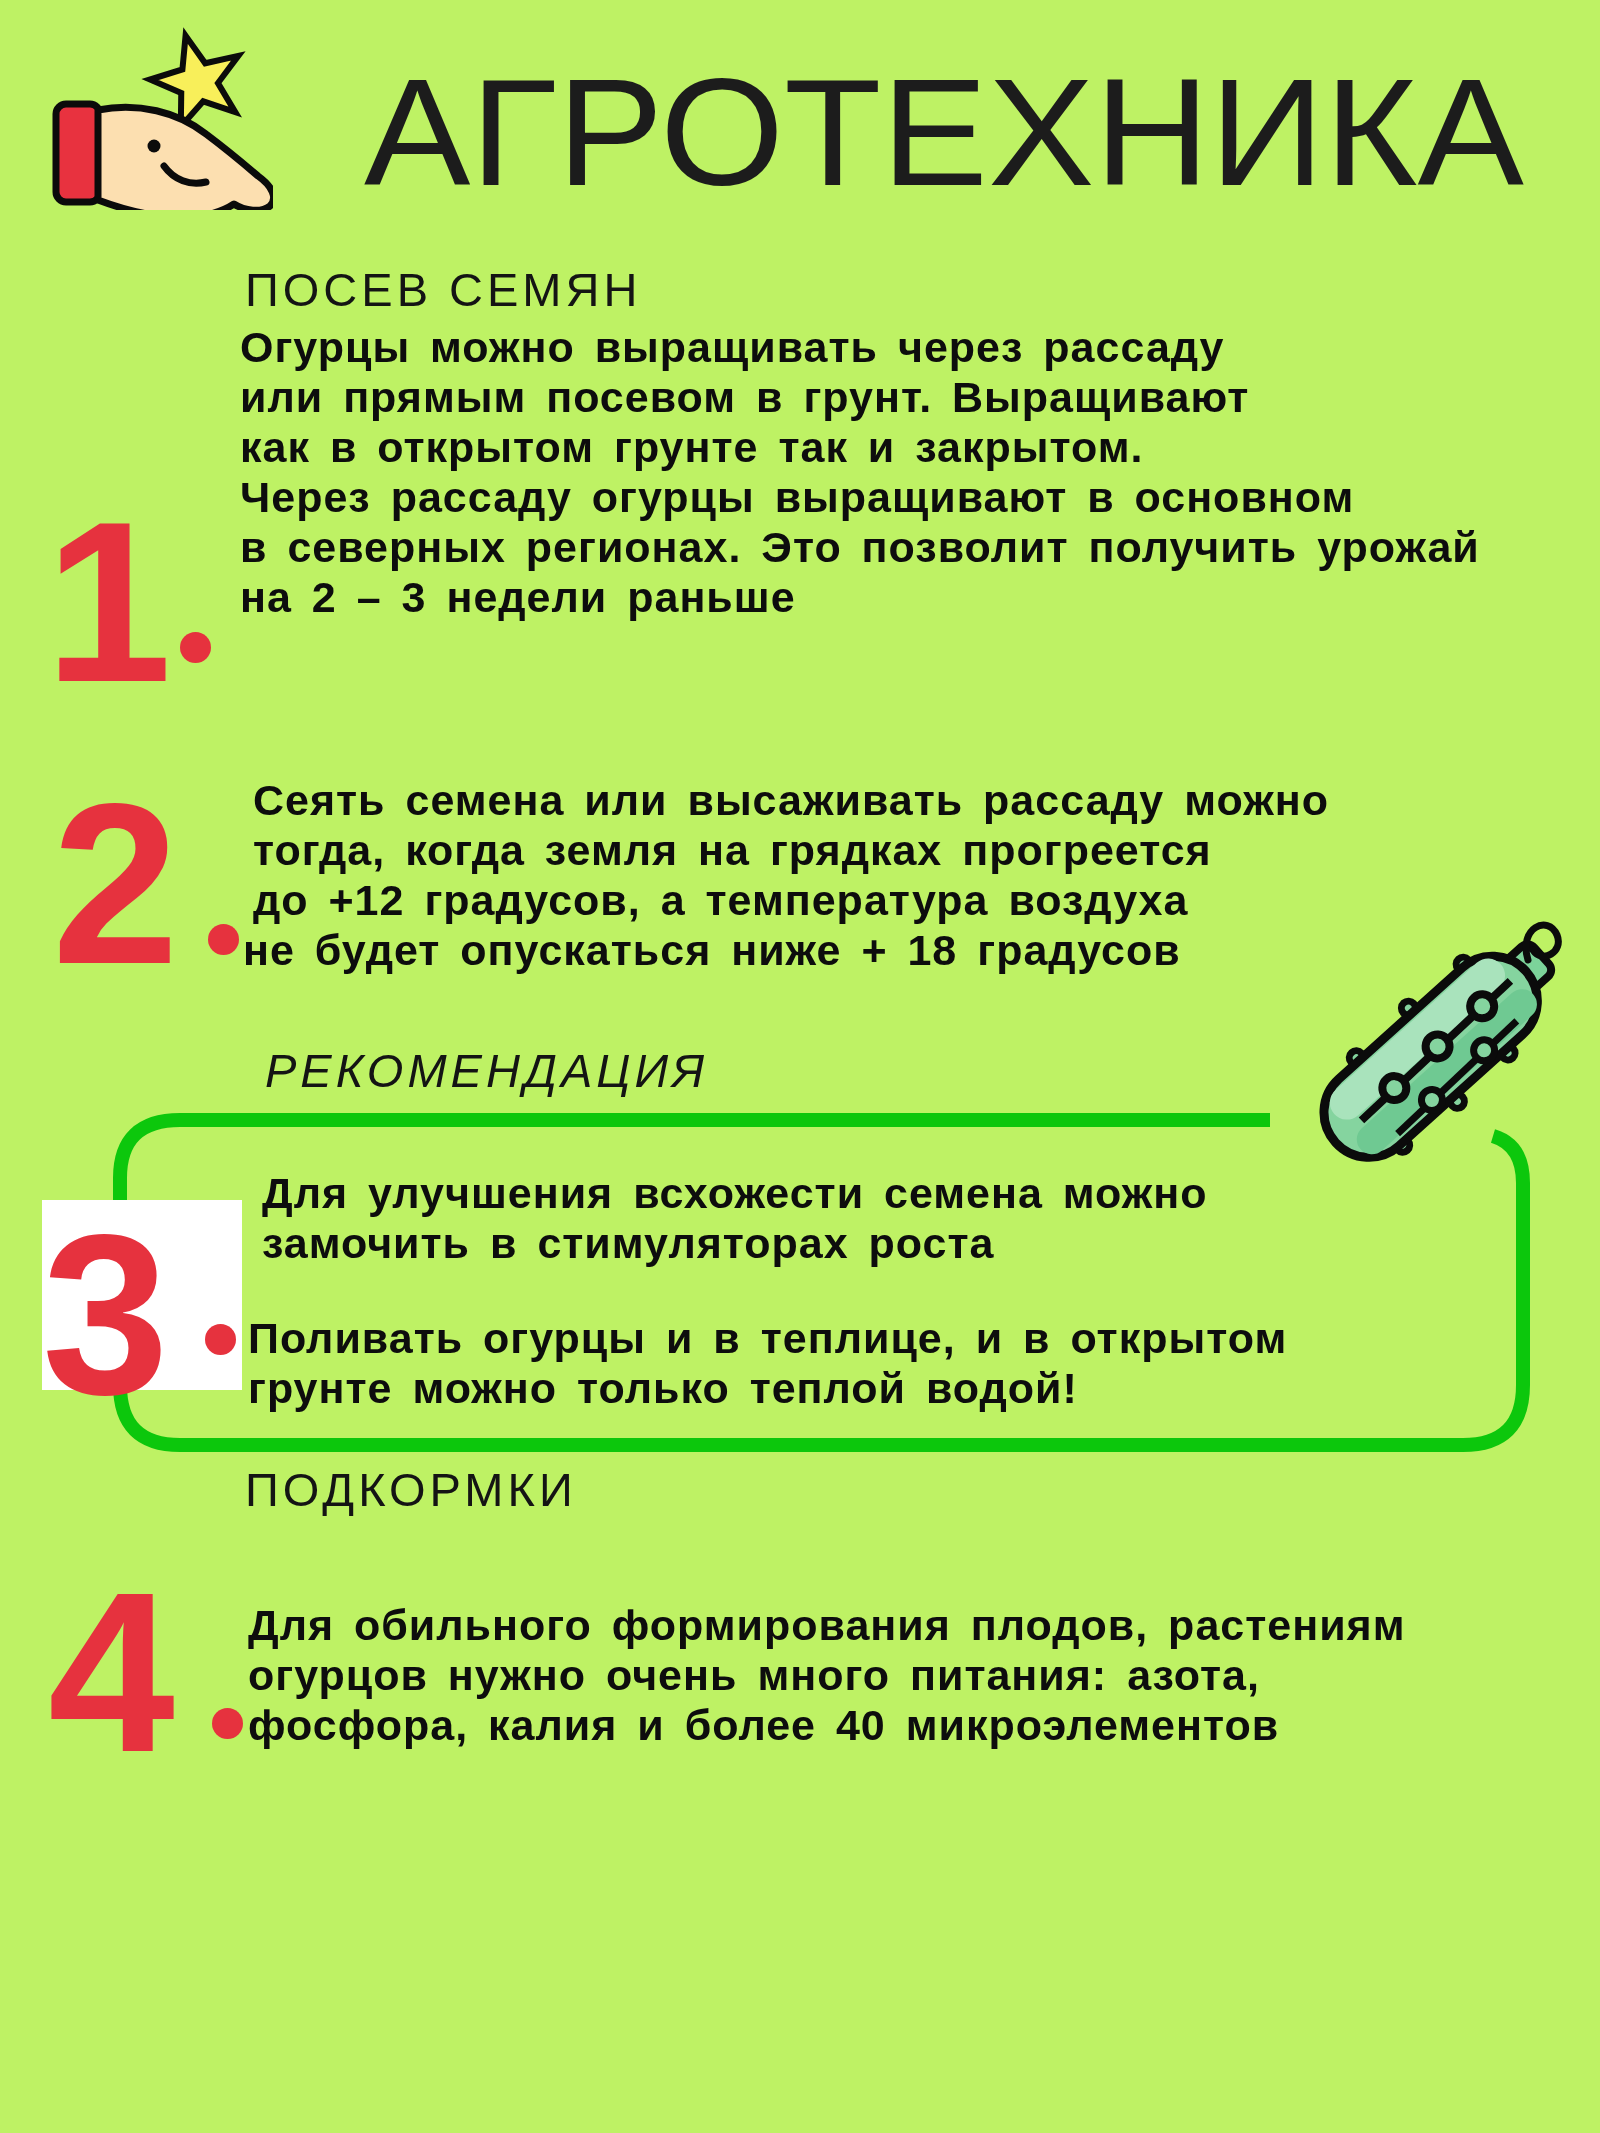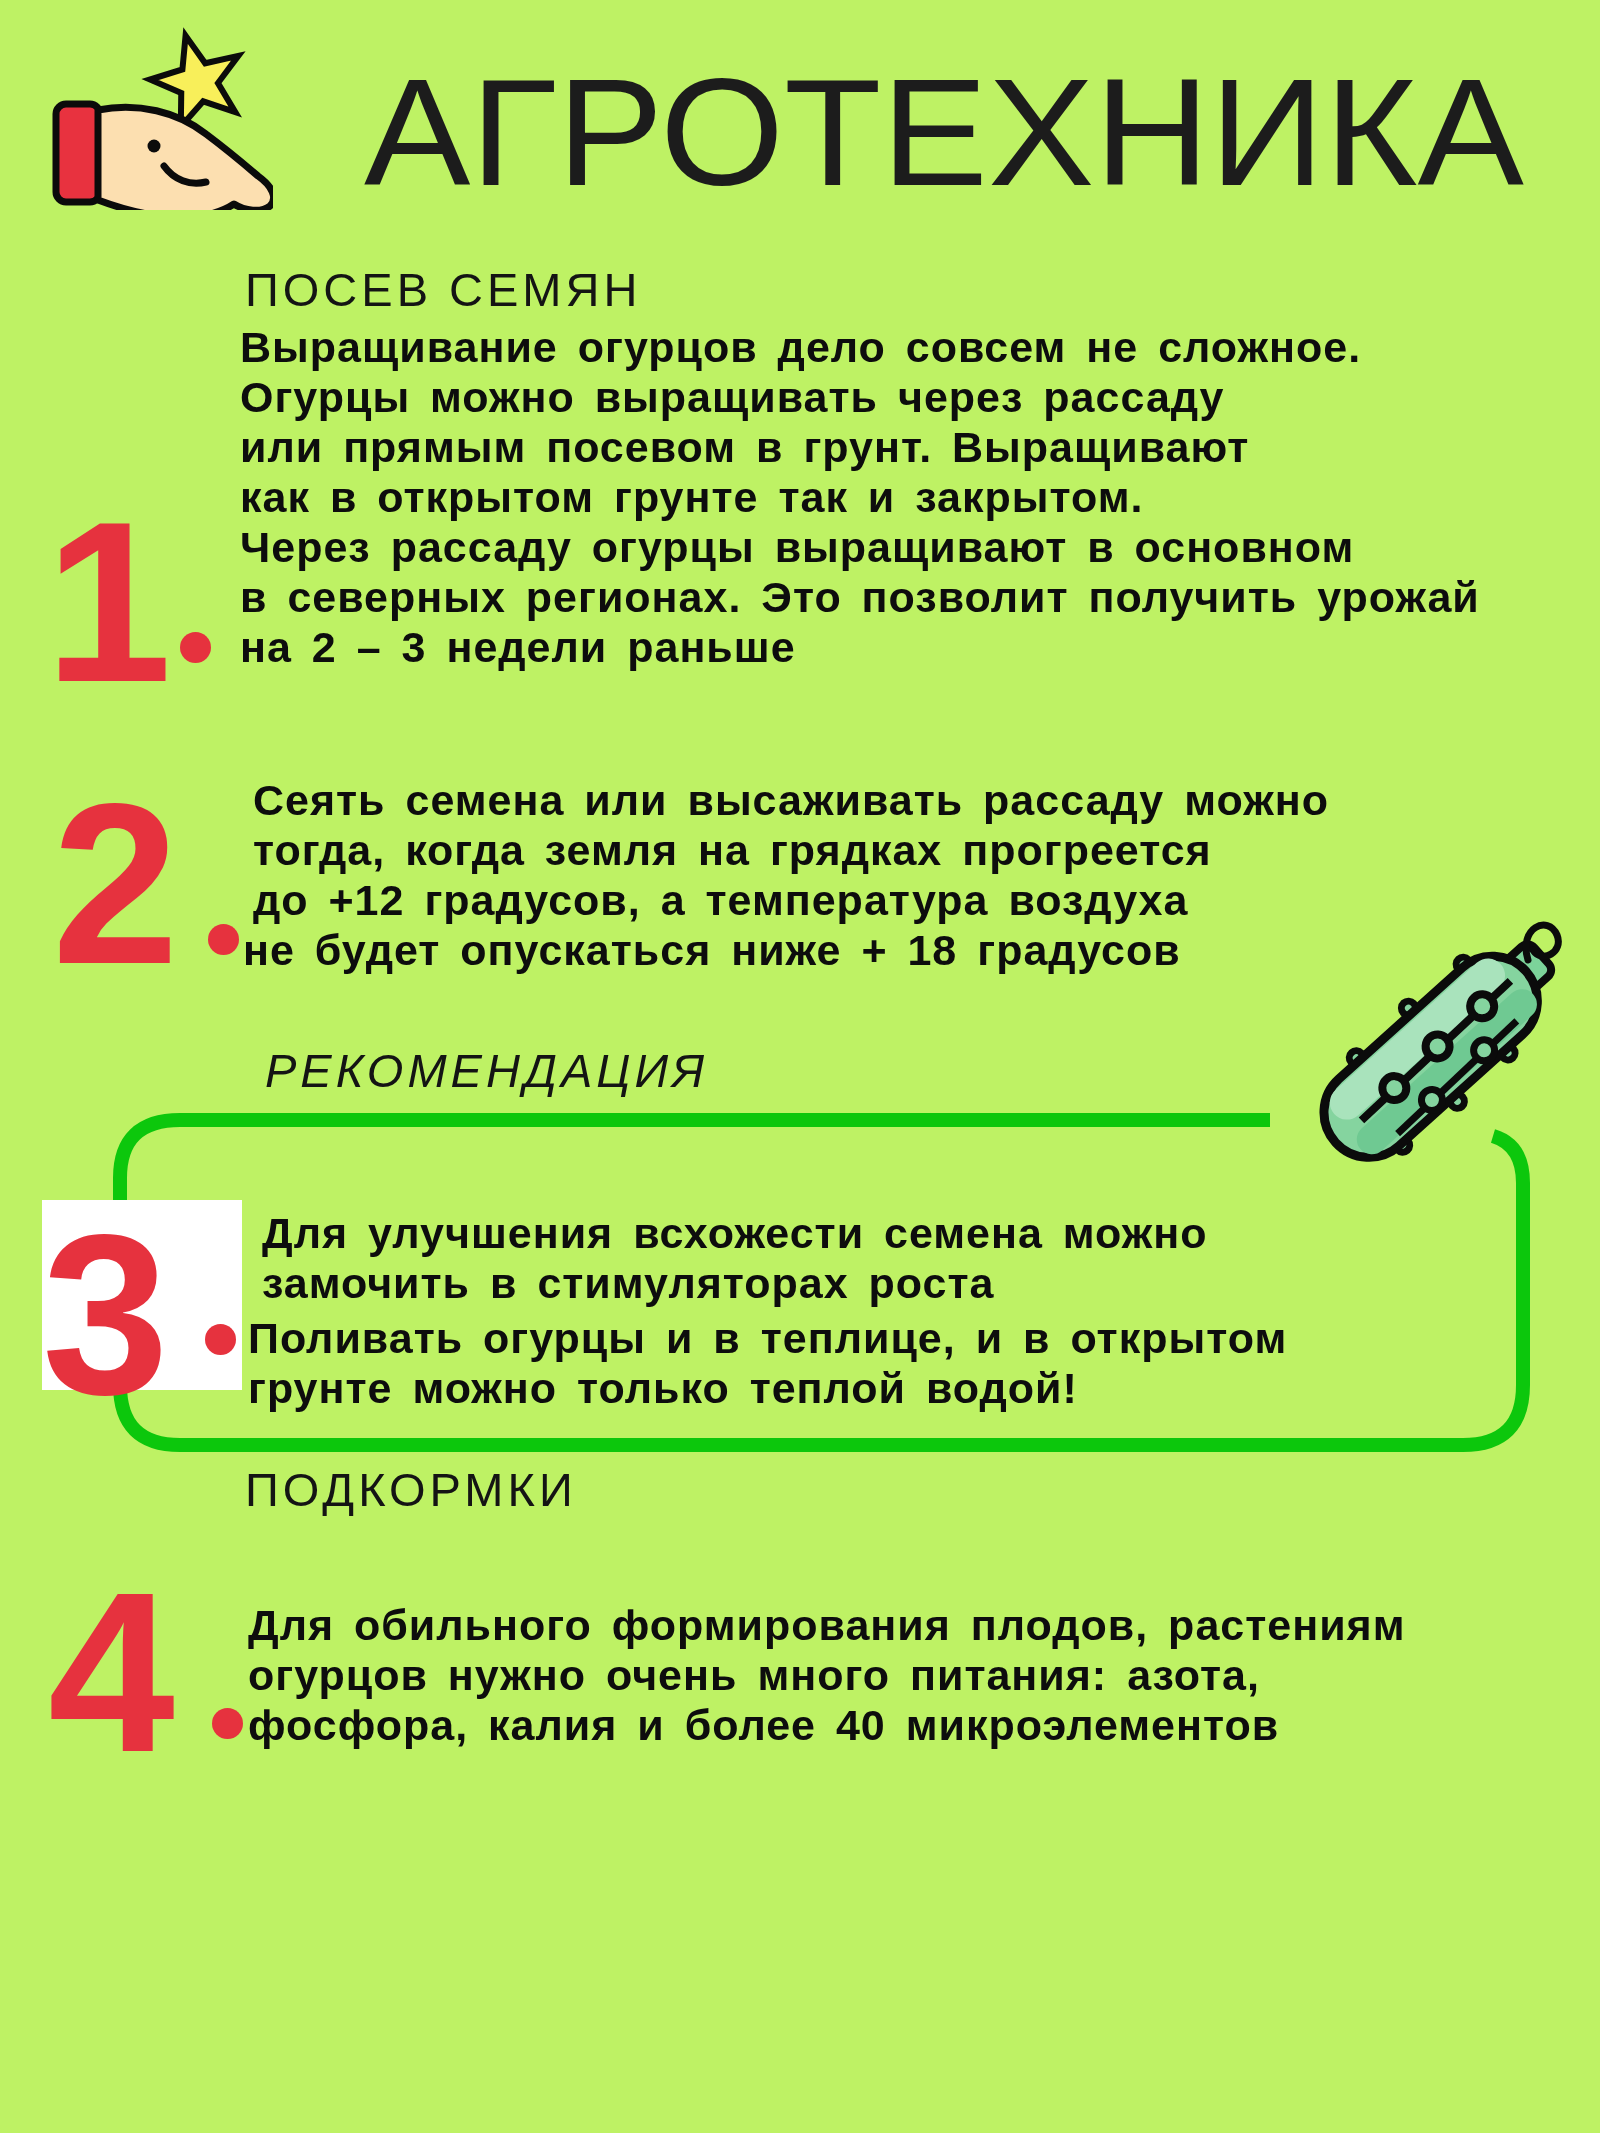--- a/index.html
+++ b/index.html
@@ -34,21 +34,21 @@
     letter-spacing:1px;
     word-spacing:7px;
     line-height:50px;
     height:50px;
     white-space:nowrap;
     color:#0d0d0d;
   }
   .p1{left:240px;top:322px;}
   .p2{left:243px;top:775px;}
   .p2 .tline:nth-child(-n+3){padding-left:10px;}
-  .pbox1{left:262px;top:1168px;margin-top:40px;}
+  .pbox1{left:262px;top:1168px;}
   .pbox2{left:248px;top:1313px;}
   .p4{left:248px;top:1600px;}
   
   .num{
     position:absolute;
     font-size:228px;
     line-height:1;
     font-weight:700;
     color:#e6323e;
     white-space:nowrap;
@@ -85,21 +85,20 @@
     <circle cx="106" cy="126" r="6.5" fill="#0b0b0b"></circle>
     <path d="M 116 146 C 126 160 142 166 158 162" fill="none" stroke="#0b0b0b" stroke-width="7" stroke-linecap="round"></path>
   </svg>
 
   <svg class="abs title-svg" width="1180" height="170" viewBox="0 0 1180 170">
     <text x="2" y="140" font-family="Liberation Sans, sans-serif" font-size="153" font-weight="400" fill="#1c1c1c" textLength="1160" lengthAdjust="spacingAndGlyphs">АГРОТЕХНИКА</text>
   </svg>
 
   <div class="heading h-sowing">ПОСЕВ СЕМЯН</div>
   <div class="para p1">
-    <div class="tline">Выращивание огурцов дело совсем не сложное.</div>
     <div class="tline">Огурцы можно выращивать через рассаду</div>
     <div class="tline">или прямым посевом в грунт. Выращивают</div>
     <div class="tline">как в открытом грунте так и закрытом.</div>
     <div class="tline">Через рассаду огурцы выращивают в основном</div>
     <div class="tline">в северных регионах. Это позволит получить урожай</div>
     <div class="tline">на 2 – 3 недели раньше</div>
   </div>
   <div class="num n1">1</div>
   <div class="numdot d1"></div>
 

